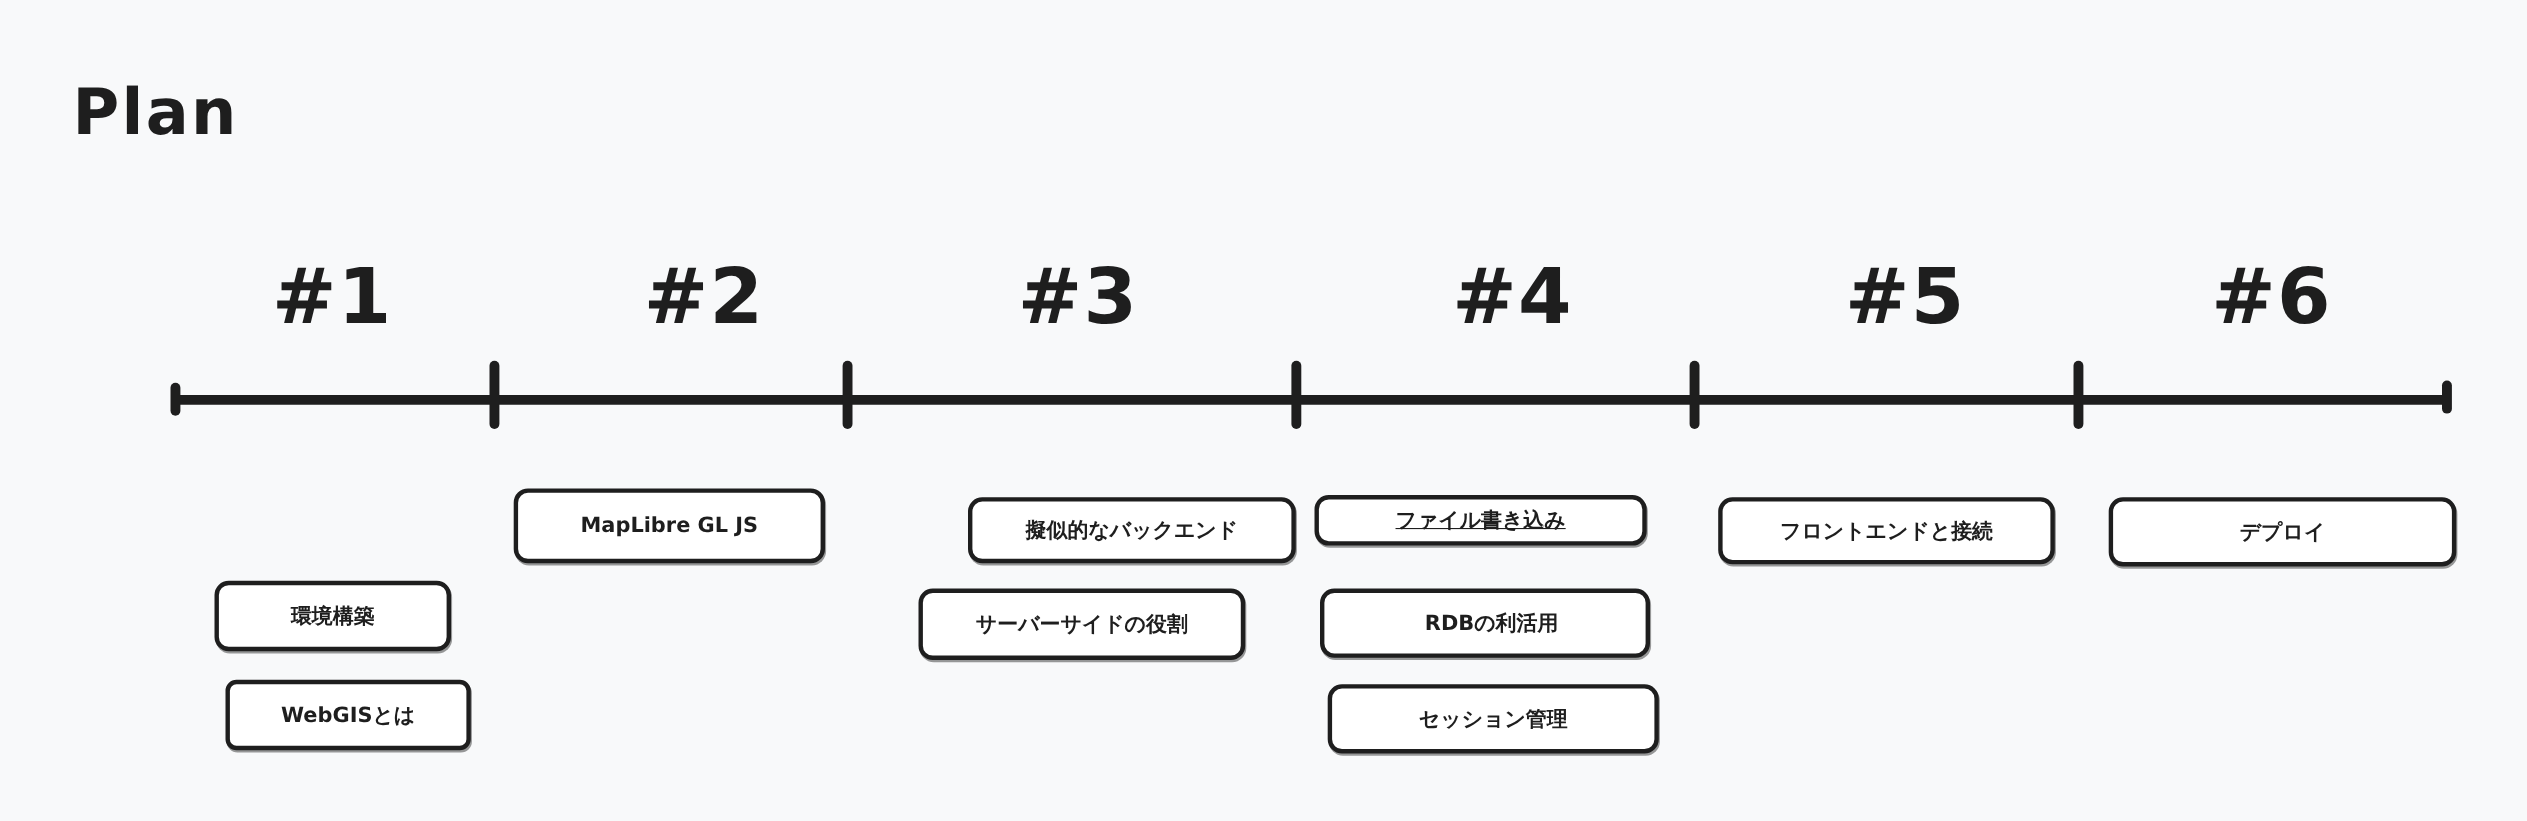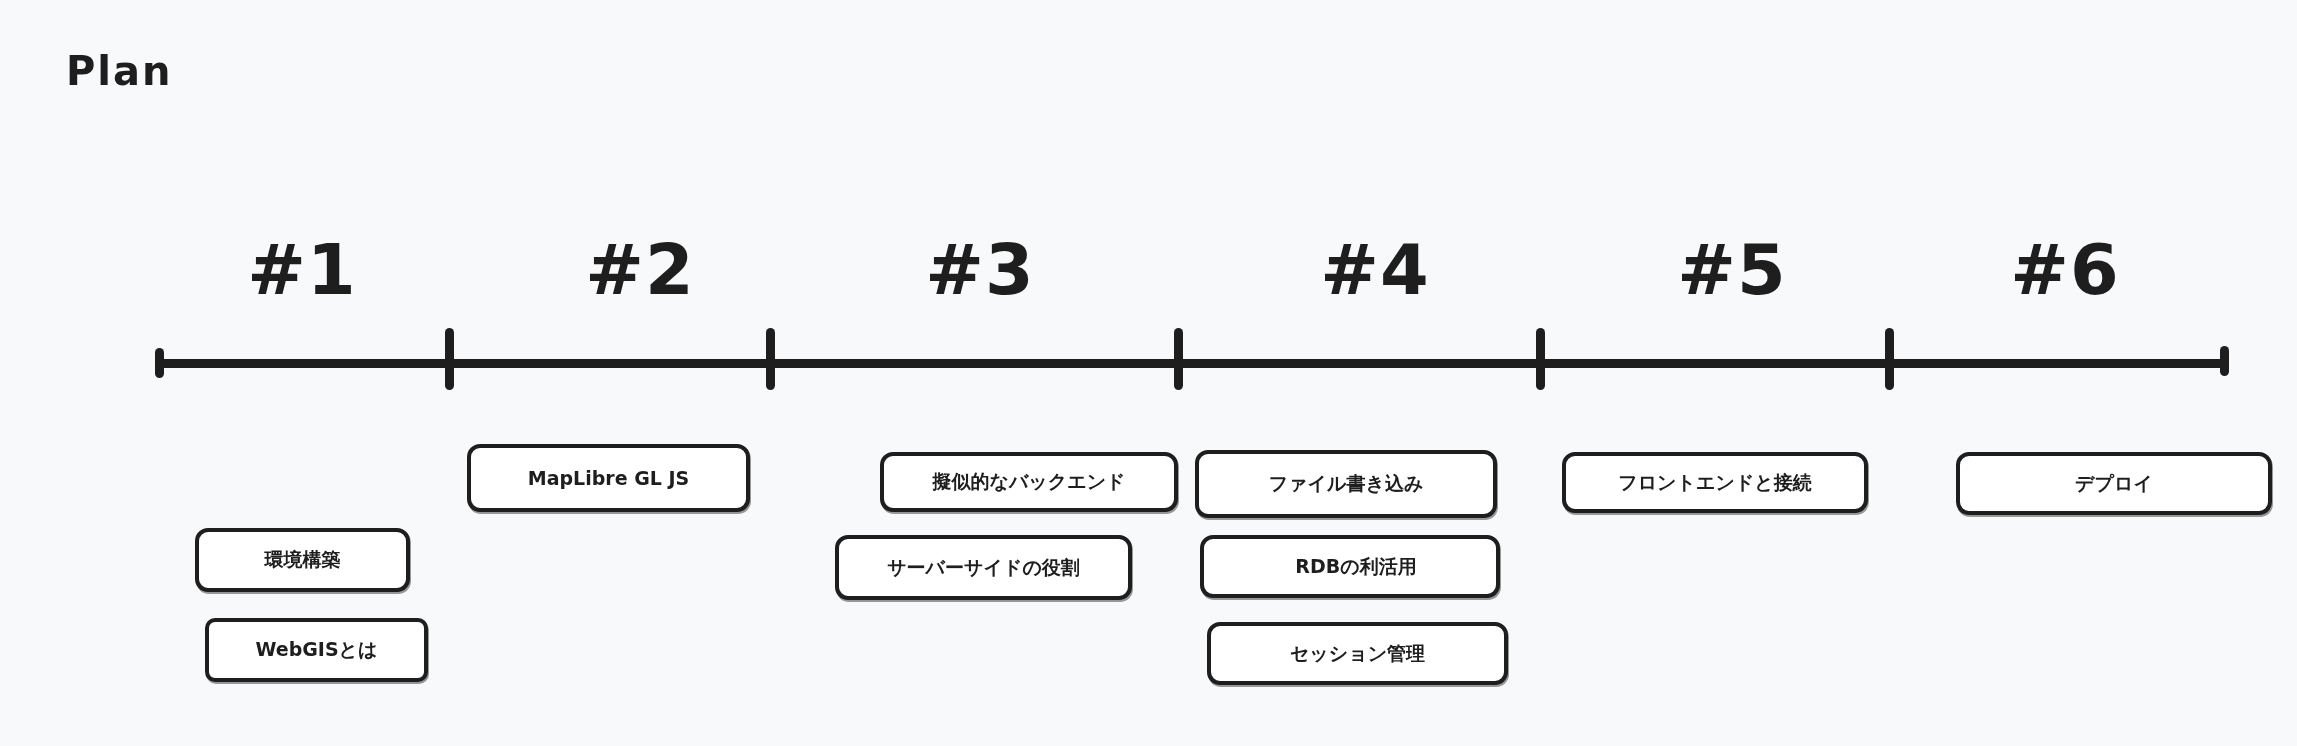--- a/index.html
+++ b/index.html
@@ -14,22 +14,22 @@
     width: 2297px;
     height: 746px;
     background: var(--bg);
     overflow: hidden;
     font-family: "DejaVu Sans", sans-serif;
     color: var(--stroke);
   }
   .plan-title {
     position: absolute;
     left: 66px;
-    top: 48px;
-    font-size: 40px;
+    top: 68px;
+    font-size: 58px;
     font-weight: 700;
     letter-spacing: 2px;
     color: var(--stroke);
   }
   .tl-line {
     position: absolute;
     left: 158px;
     top: 359px;
     width: 2068px;
     height: 9px;
@@ -94,21 +94,21 @@
   <div class="sec-label" style="left:2065px;">#6</div>
 
   <div class="topic-box" style="left:195px; top:528px; width:215px; height:64px;">環境構築</div>
   <div class="topic-box" style="left:205px; top:618px; width:223px; height:64px;border-radius:10px;">WebGISとは</div>
 
   <div class="topic-box" style="left:467px; top:444px; width:283px; height:68px;">MapLibre GL JS</div>
 
   <div class="topic-box" style="left:880px; top:452px; width:298px; height:60px;">擬似的なバックエンド</div>
   <div class="topic-box" style="left:835px; top:535px; width:297px; height:65px;">サーバーサイドの役割</div>
 
-  <div class="topic-box" style="left:1195px; top:450px; width:302px; height:68px;">ファイル書き込み</div>
+  <div class="topic-box" style="left:1195px; top:450px; width:302px; height:46px;text-decoration:underline;">ファイル書き込み</div>
   <div class="topic-box" style="left:1200px; top:535px; width:300px; height:63px;padding-left:12px;">RDBの利活用</div>
   <div class="topic-box" style="left:1207px; top:622px; width:301px; height:63px;">セッション管理</div>
 
   <div class="topic-box" style="left:1562px; top:452px; width:306px; height:61px;">フロントエンドと接続</div>
 
-  <div class="topic-box" style="left:1917px; top:452px; width:316px; height:63px;margin-left:39px;">デプロイ</div>
+  <div class="topic-box" style="left:1917px; top:452px; width:316px; height:63px;">デプロイ</div>
 
 </div>
 
 </body></html>

